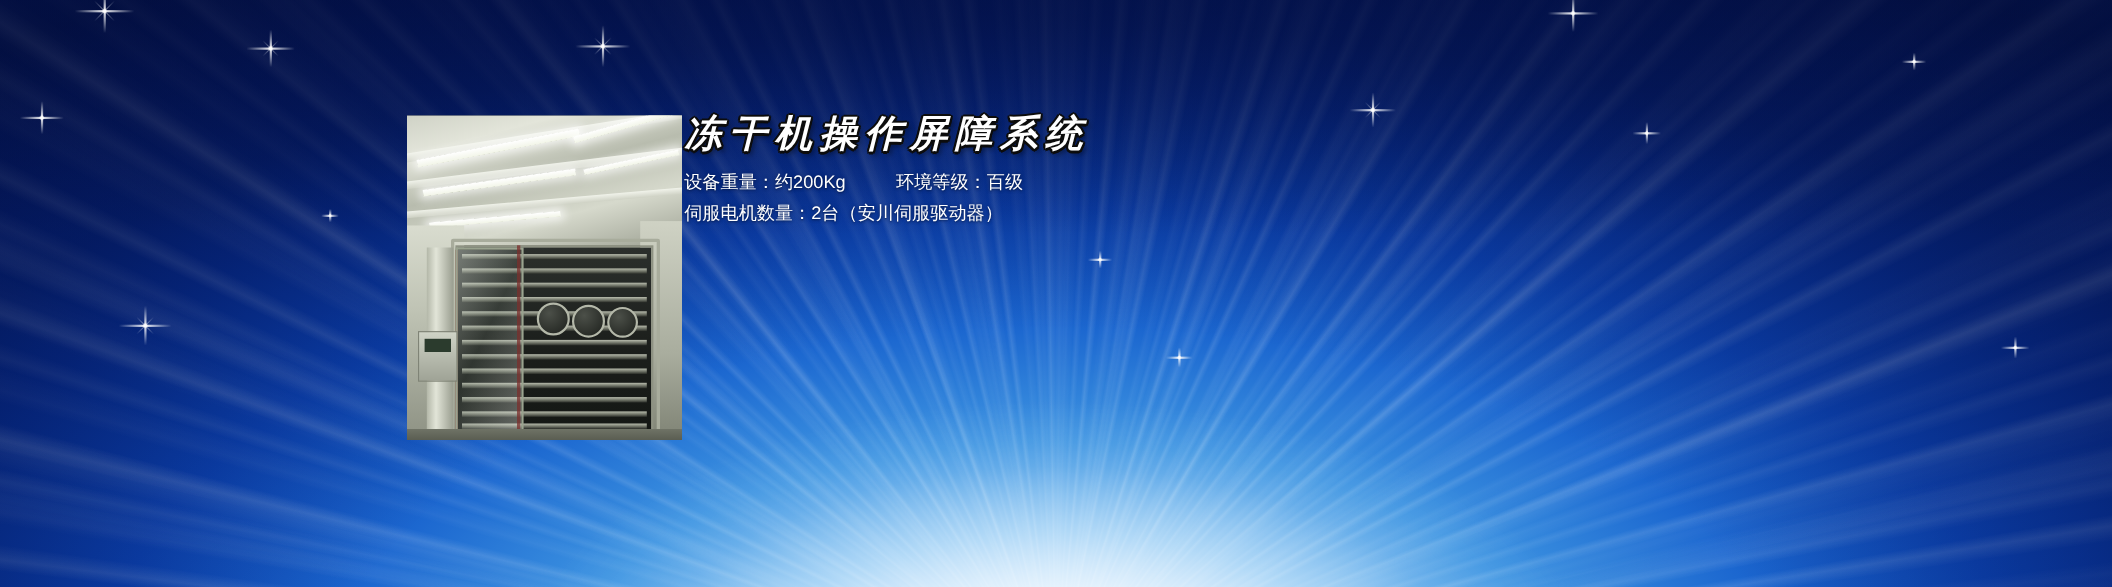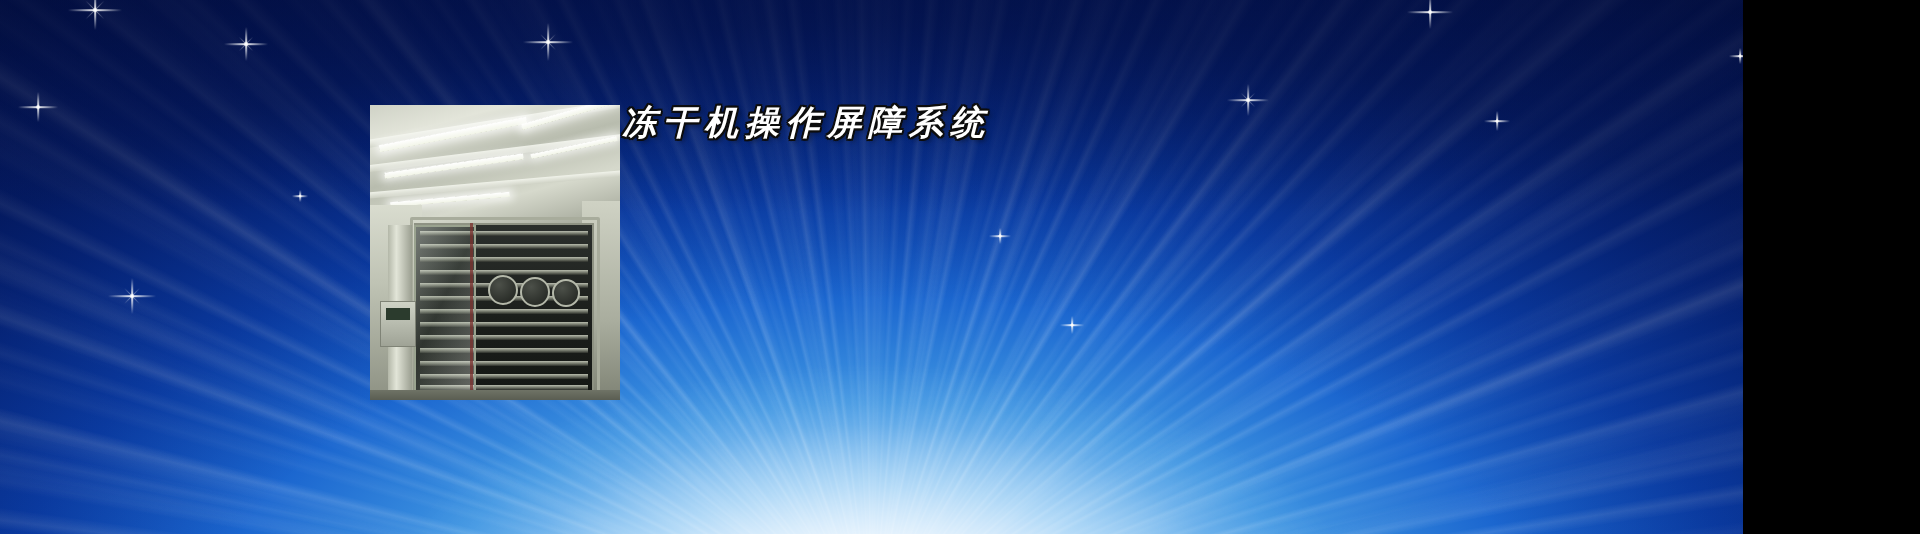--- a/index.html
+++ b/index.html
@@ -1,20 +1,20 @@
 <!DOCTYPE html>
 <html><head>
 <meta charset="utf-8">
 <style>
   html,body{margin:0;padding:0;background:#000;}
   body{font-family:"Liberation Sans","DejaVu Sans",sans-serif;}
 
   #banner{
     position:relative;
-    width:1743px;height:534px;
+    width:1920px;height:534px;
     overflow:hidden;
     background:#0a1a6e;
   }
 
   
   .bg-base{
     position:absolute;inset:0;
     background:
       radial-gradient(ellipse 1500px 760px at 50% 118%,
         #ffffff 0%, #e9f4ff 5%, #bfe0fb 11%, #7ec0f2 19%,
@@ -297,15 +297,17 @@
     </div>
 
     <div class="ph base"></div>
 
     <div class="ph floor"></div>
   </div>
 
   <div id="textblock">
     <h1 id="title">冻干机操作屏障系统</h1>
 
+    <div class="spec">设备重量：约200Kg          环境等级：百级</div>
+    <div class="spec">伺服电机数量：2台（安川伺服驱动器）</div>
   </div>
 
 </div>
 
 </body></html>

